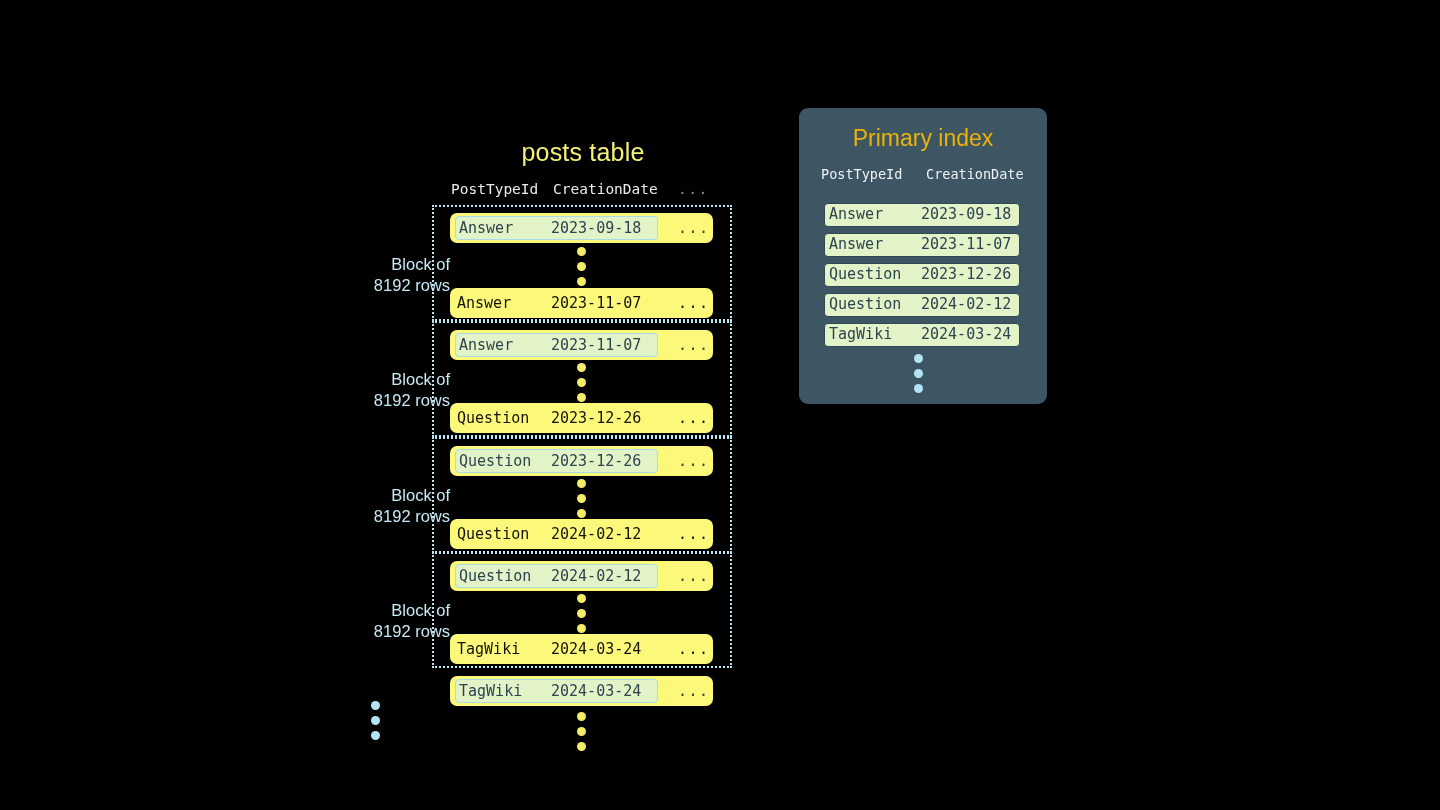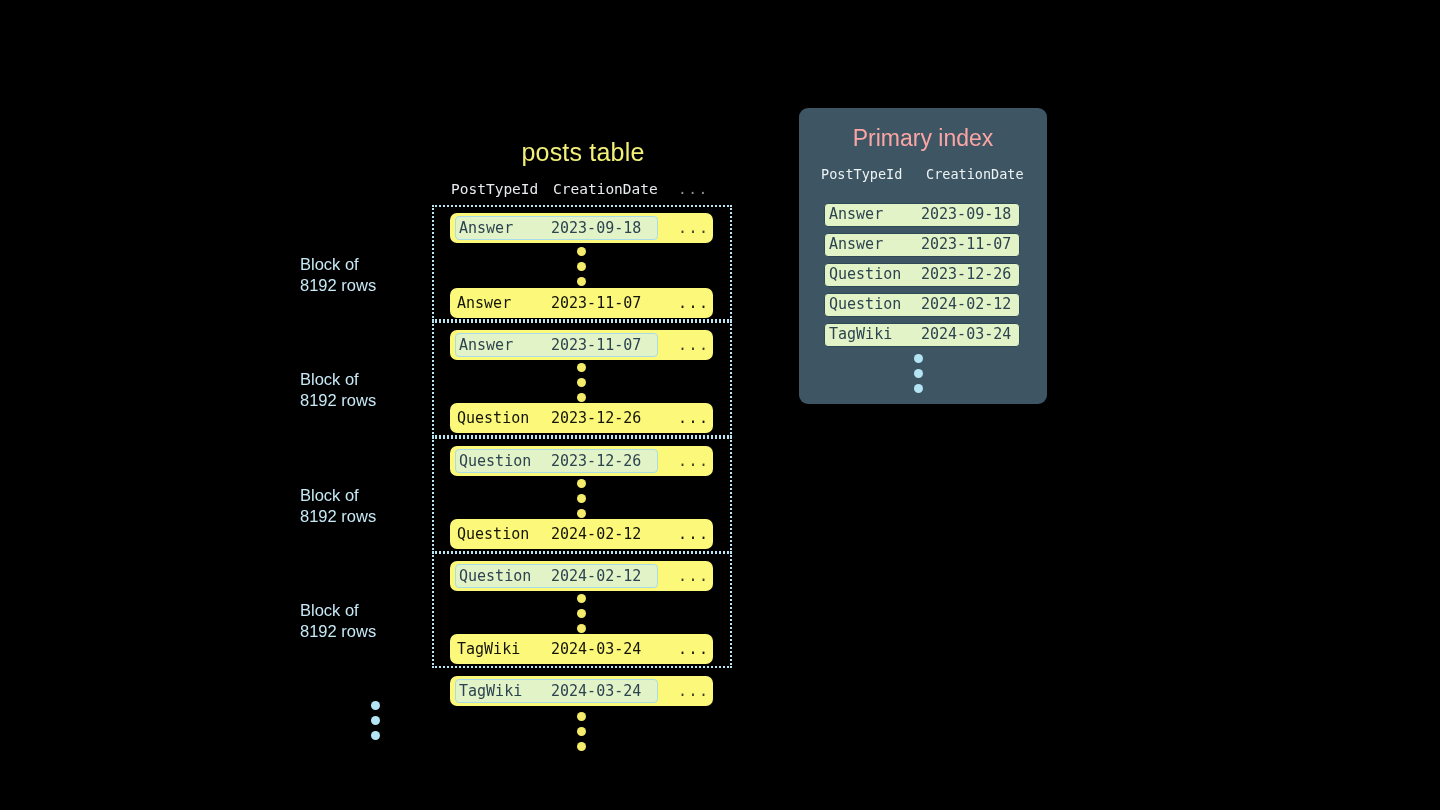--- a/index.html
+++ b/index.html
@@ -57,21 +57,21 @@
   .block {
     position: absolute;
     left: 432px;
     width: 300px;
     border: 2px dotted #b9e4f2;
     box-sizing: border-box;
   }
   .block-label {
     position: absolute;
     width: 150px;
-    text-align: left;
+    text-align: right;
     color: #c7e9f5;
     font-size: 16.5px;
     line-height: 21px;
   }
 
   
   .prow {
     position: absolute;
     left: 450px;
     width: 263px;
@@ -147,21 +147,21 @@
     height: 296px;
     background: #3e5663;
     border-radius: 9px;
   }
   #primary-index-title {
     position: absolute;
     left: 0;
     top: 17px;
     width: 248px;
     text-align: center;
-    color: #fca5a5;
+    color: #eab308;
     font-size: 23px;
   }
   #primary-index-header {
     position: absolute;
     left: 22px;
     top: 58px;
     width: 208px;
     height: 20px;
     font-family: "DejaVu Sans Mono", monospace;
     font-size: 13.5px;

